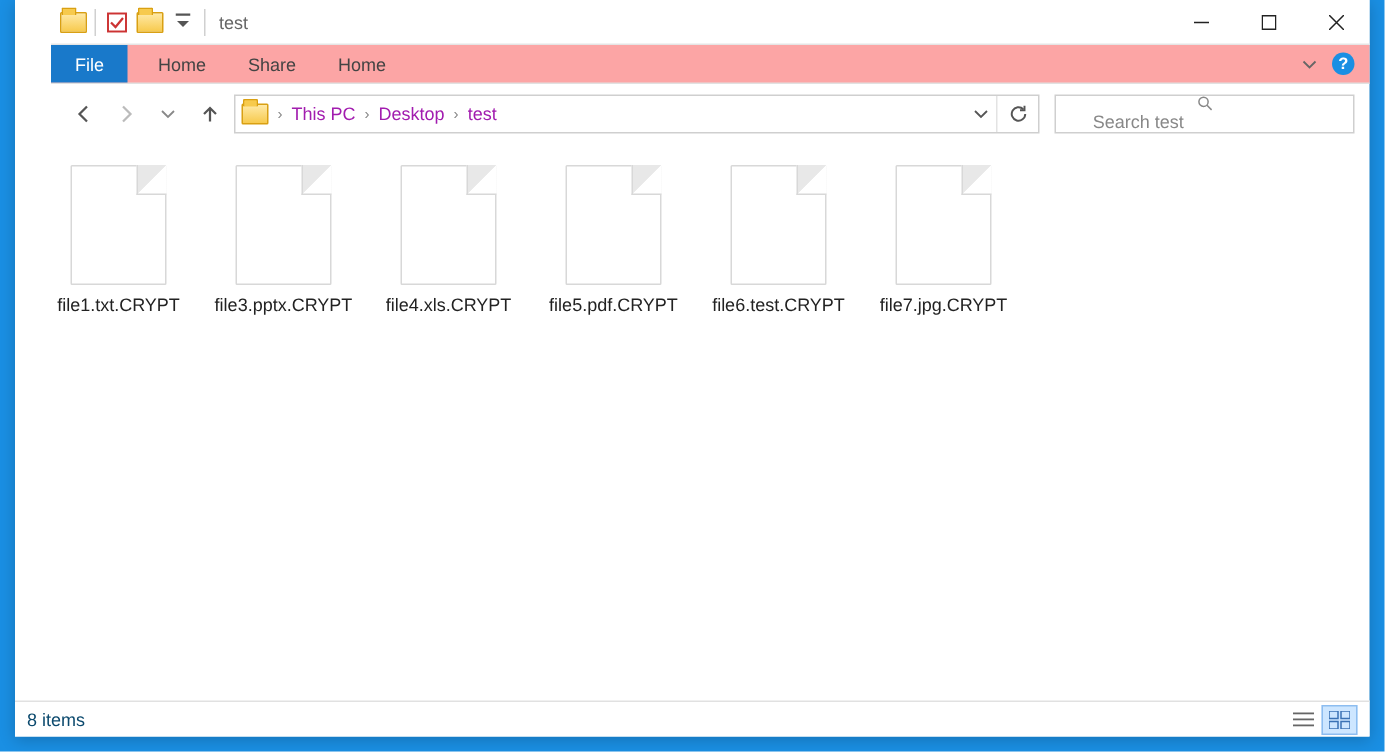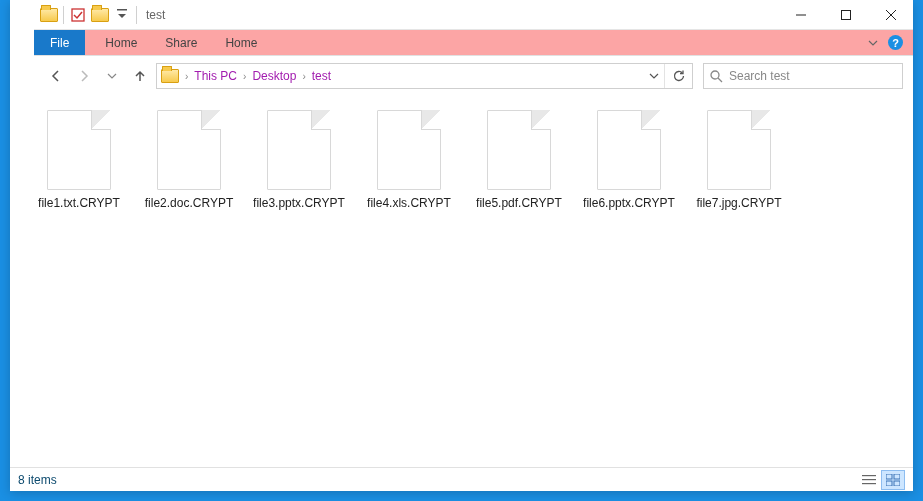--- a/index.html
+++ b/index.html
@@ -31,21 +31,21 @@
   .nav-btn { width: 24px; height: 24px; display: flex; align-items: center; justify-content: center; color: #999; }
   .nav-btn.enabled { color: #555; }
   .addr { flex: 1; display: flex; align-items: center; border: 1px solid #cfcfcf; height: 26px; padding-left: 4px; }
   .addr .folder-mini { margin-right: 4px; }
   .crumb { font-size: 12px; color: #a21caf; padding: 0 4px; }
   .crumb-sep { color: #888; padding: 0 2px; font-size: 10px; }
   .addr-spacer { flex: 1; }
   .addr-right { display: flex; align-items: center; height: 100%; }
   .addr-drop { width: 20px; display: flex; align-items: center; justify-content: center; color: #555; border-left: 0; height: 100%; }
   .refresh { width: 28px; display: flex; align-items: center; justify-content: center; color: #555; border-left: 1px solid #e3e3e3; height: 100%; }
-  .searchbox { width: 200px; height: 26px; border: 1px solid #cfcfcf; display: flex; align-items: center; padding: 0 6px; margin-left: 6px; color: #888; font-size: 12px; }
+  .searchbox { width: 200px; height: 26px; border: 1px solid #cfcfcf; display: flex; align-items: center; padding: 0 6px; margin-left: 6px; color: #888; font-size: 12px; flex-direction: column; }
   .searchbox input { border: none; outline: none; flex: 1; font-size: 12px; color: #333; background: transparent; margin-left: 6px; }
   .searchbox input::placeholder { color: #888; }
 
   
   .content { position: absolute; top: 96px; bottom: 24px; left: 0; right: 0; overflow: auto; padding: 14px 6px 0 14px; }
   .grid { display: flex; flex-wrap: wrap; gap: 0 0; }
   .item { width: 110px; display: flex; flex-direction: column; align-items: center; margin: 0 0 20px 0; }
   .thumb { width: 64px; height: 80px; position: relative; }
   .thumb .page { position: absolute; inset: 0; background: #fff; border: 1px solid #d8d8d8; border-radius: 1px; }
   .thumb .fold { position: absolute; top: 0; right: 0; width: 20px; height: 20px; background: linear-gradient(135deg, #e8e8e8 0%, #e8e8e8 49%, #fff 50%, #fff 100%); border-left: 1px solid #d8d8d8; border-bottom: 1px solid #d8d8d8; }
@@ -191,27 +191,20 @@
             <div class="page"></div>
             <div class="fold"></div>
           </div>
           <div class="fname">file1.txt.CRYPT</div>
         </div>
         <div class="item">
           <div class="thumb">
             <div class="page"></div>
             <div class="fold"></div>
           </div>
-          <div class="fname">file2.doc.CRYPT</div>
-        </div>
-        <div class="item">
-          <div class="thumb">
-            <div class="page"></div>
-            <div class="fold"></div>
-          </div>
           <div class="fname">file3.pptx.CRYPT</div>
         </div>
         <div class="item">
           <div class="thumb">
             <div class="page"></div>
             <div class="fold"></div>
           </div>
           <div class="fname">file4.xls.CRYPT</div>
         </div>
         <div class="item">
@@ -219,21 +212,21 @@
             <div class="page"></div>
             <div class="fold"></div>
           </div>
           <div class="fname">file5.pdf.CRYPT</div>
         </div>
         <div class="item">
           <div class="thumb">
             <div class="page"></div>
             <div class="fold"></div>
           </div>
-          <div class="fname">file6.pptx.CRYPT</div>
+          <div class="fname">file6.test.CRYPT</div>
         </div>
         <div class="item">
           <div class="thumb">
             <div class="page"></div>
             <div class="fold"></div>
           </div>
           <div class="fname">file7.jpg.CRYPT</div>
         </div>
       </div>
   </div>

